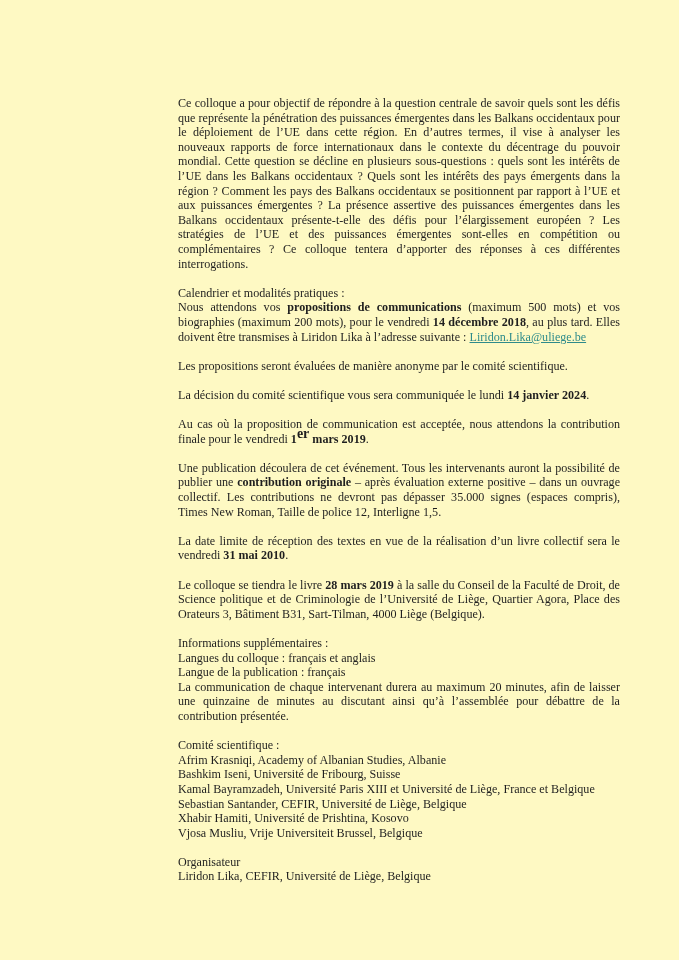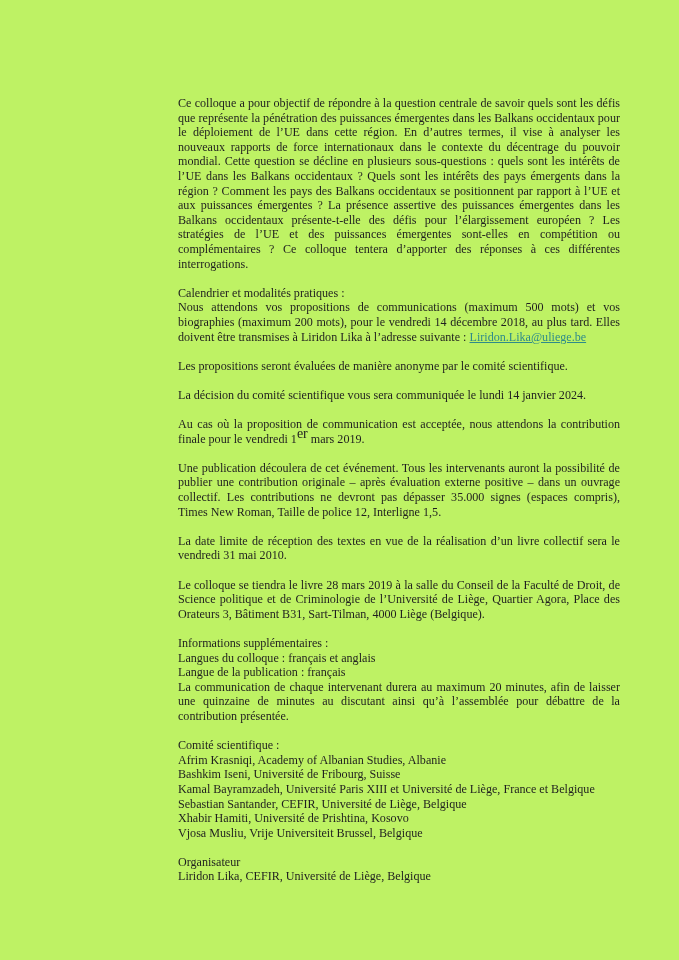--- a/index.html
+++ b/index.html
@@ -4,21 +4,21 @@
 <style>
   html, body {
     margin: 0;
     padding: 0;
     background: #ffffff;
   }
   .page {
     position: relative;
     width: 679px;
     height: 960px;
-    background: #bef264;
+    background: #fef9c3;
     overflow: hidden;
   }
   .doc {
     position: absolute;
     left: 178px;
     top: 96px;
     width: 442px;
     font-family: "Liberation Serif", "DejaVu Serif", serif;
     font-size: 12.1px;
     line-height: 14.6px;
@@ -36,21 +36,21 @@
     text-align: justify;
     text-justify: inter-word;
   }
   .heading {
     font-weight: normal;
   }
   .lines div {
     white-space: nowrap;
   }
   .bold {
-    font-weight: normal;
+    font-weight: bold;
     margin-top: 23px;
   }
   .sup {
     vertical-align: super;
     font-size: 14px;
     line-height: 0;
   }
   a.email-link {
     color: #2e8b8b;
     text-decoration: underline;

